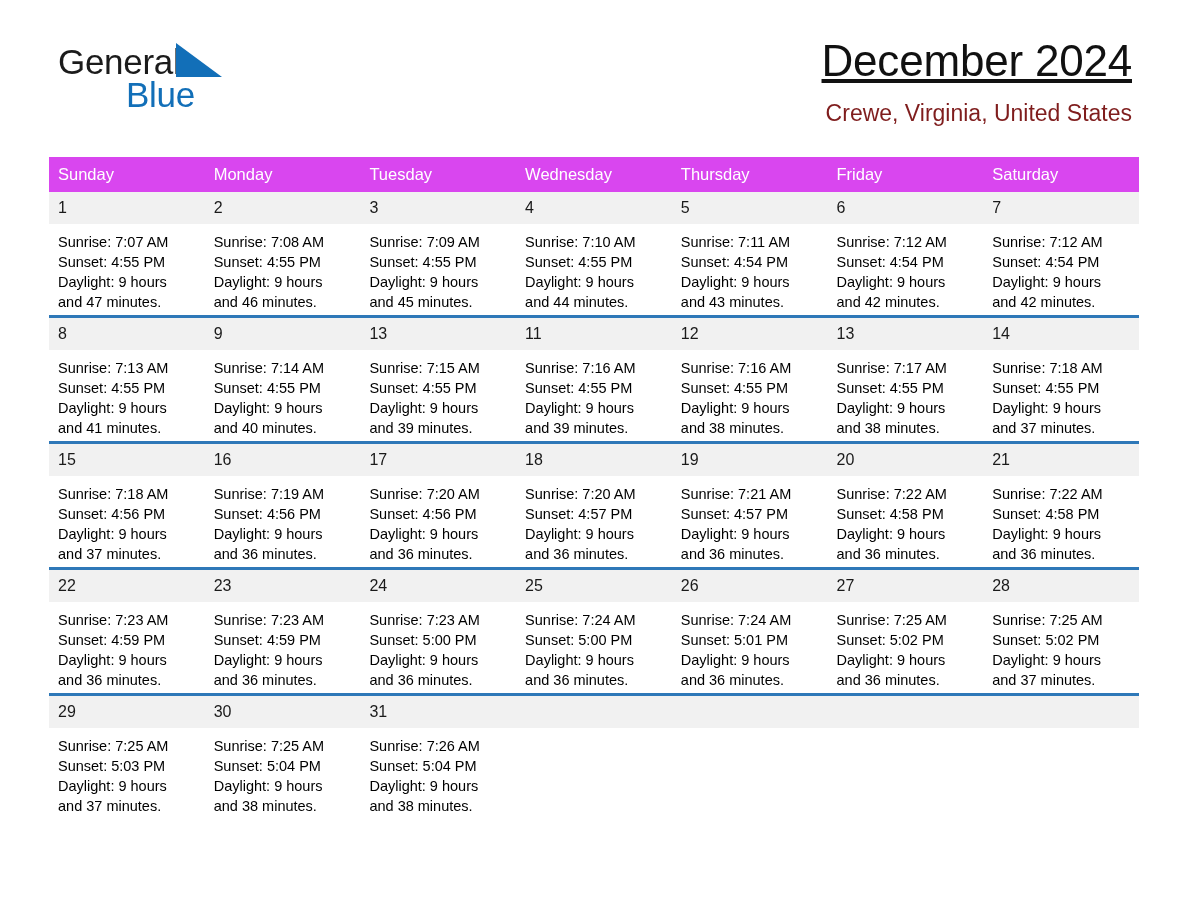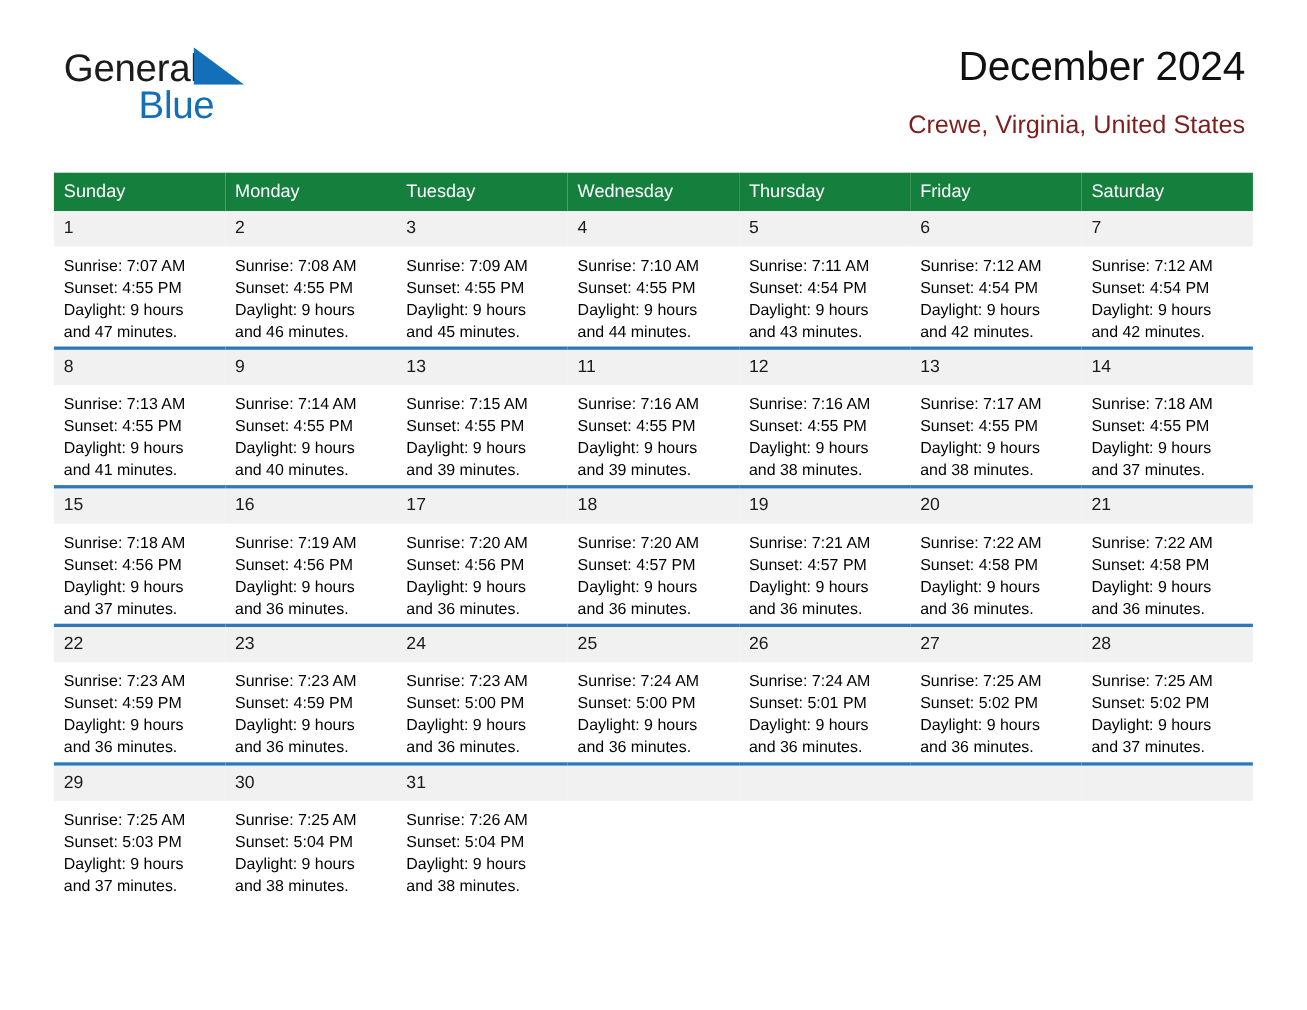--- a/index.html
+++ b/index.html
@@ -56,26 +56,27 @@
     margin-top: -3px;
   }
 
   .title-block {
     position: absolute;
     right: 7px;
     top: 36px;
     text-align: right;
   }
   .cal-title {
-    font-size: 37px;
+    font-size: 44px;
     line-height: 50px;
     font-weight: normal;
     color: #111111;
     margin: 0;
     letter-spacing: -0.2px;
+    text-decoration: underline;
   }
   .cal-location {
     font-size: 23px;
     line-height: 30px;
     color: #7f1d1d;
     margin: 12px 0 0 0;
     font-weight: normal;
   }
 
   
@@ -84,21 +85,21 @@
     left: 49px;
     top: 157px;
     width: 1090px;
   }
   table.cal {
     border-collapse: collapse;
     width: 1090px;
     table-layout: fixed;
   }
   table.cal th {
-    background: #15803d;
+    background: #d946ef;
     color: #ffffff;
     font-weight: normal;
     font-size: 16.5px;
     text-align: left;
     padding: 8px 0 8px 9px;
     height: 17px;
     border: none;
   }
   tr.week-row > td {
     border-top: 3px solid #2E78B8;

